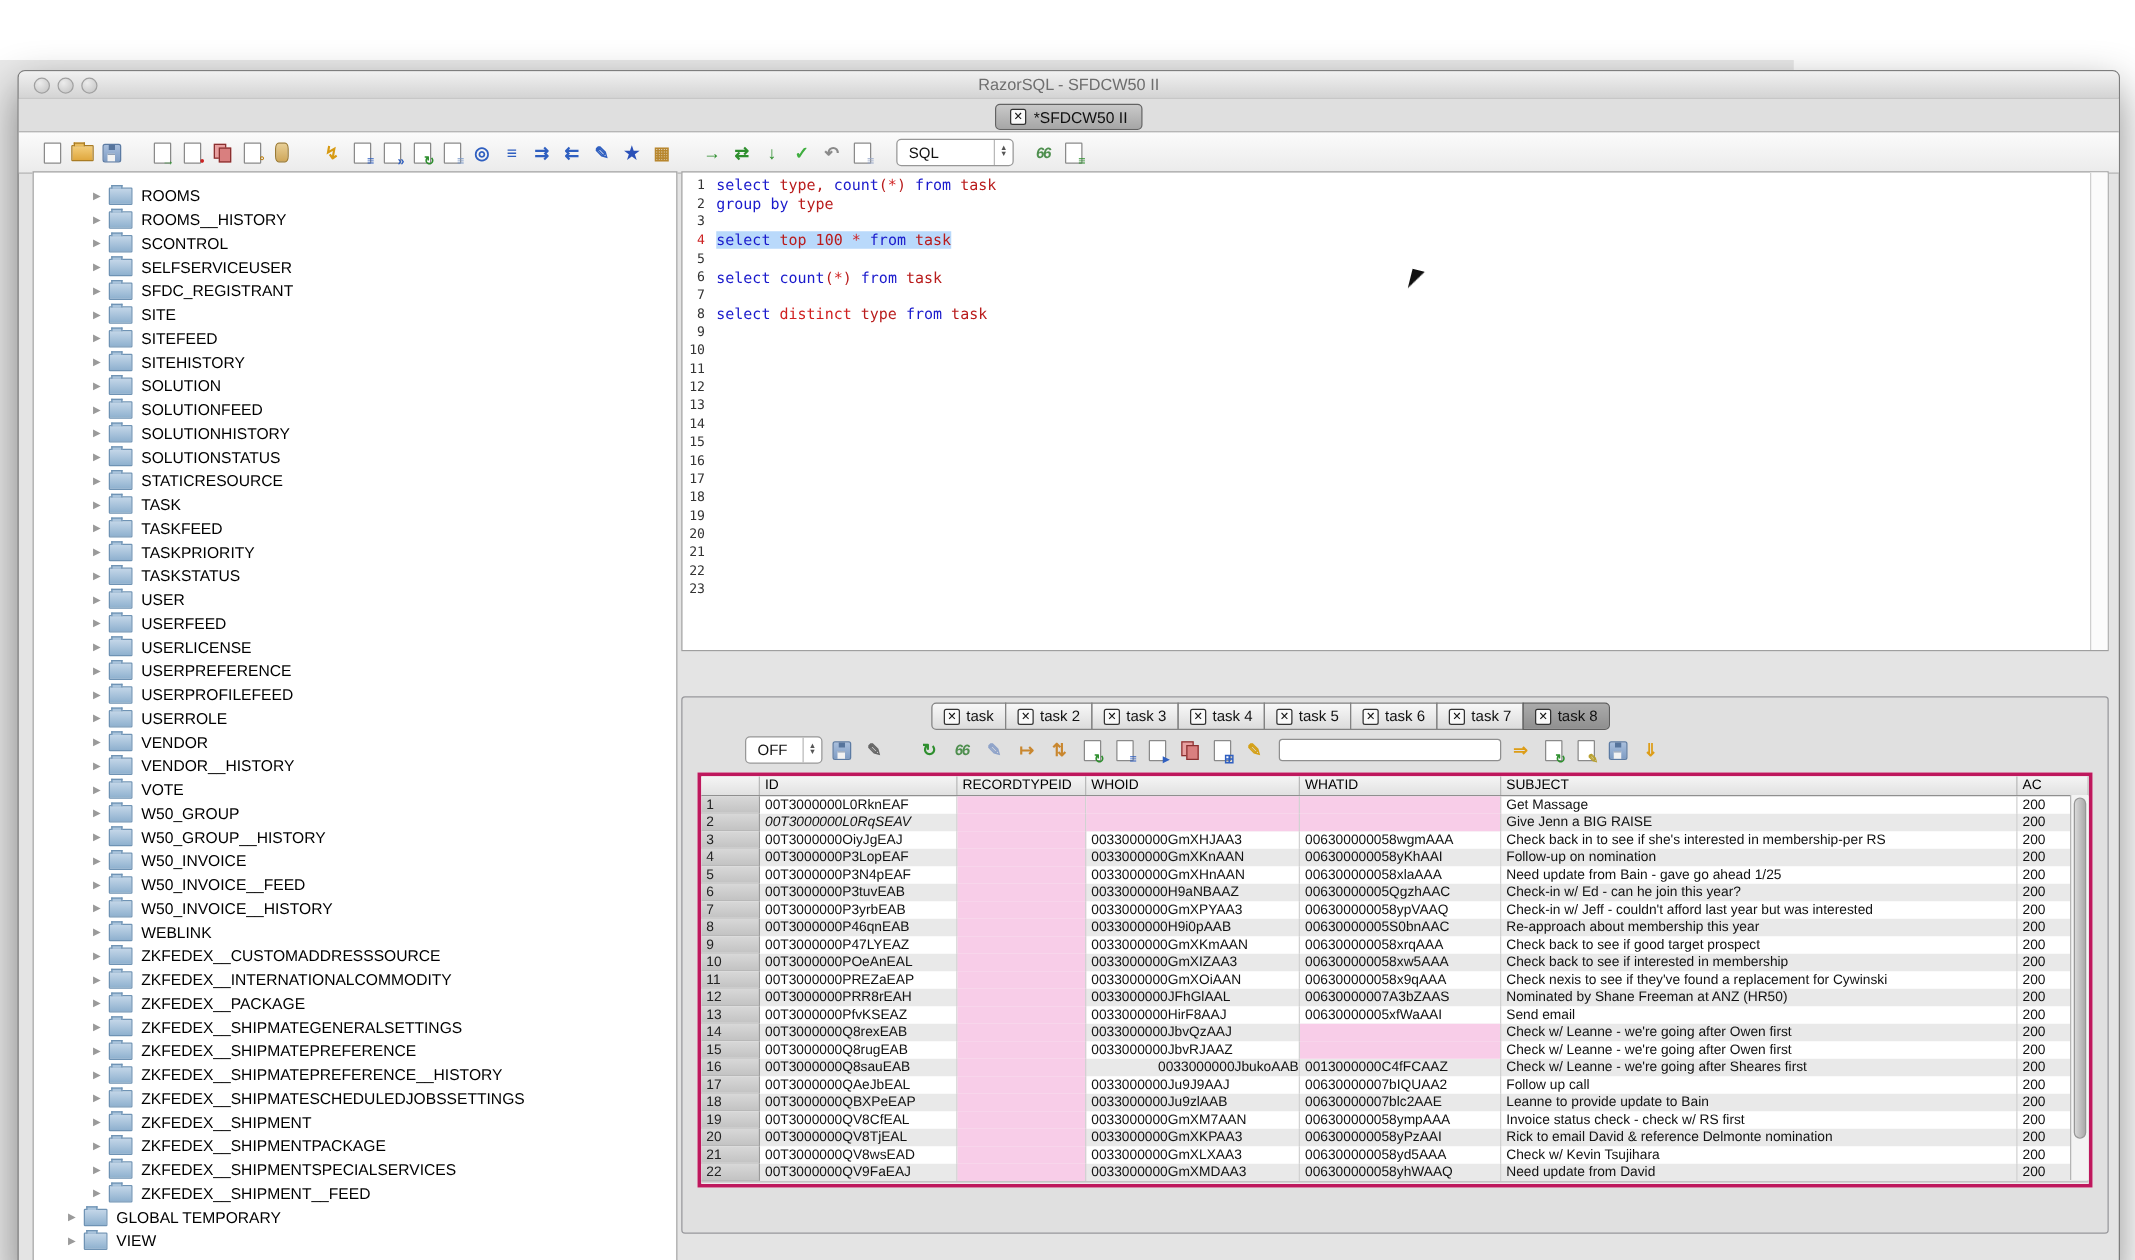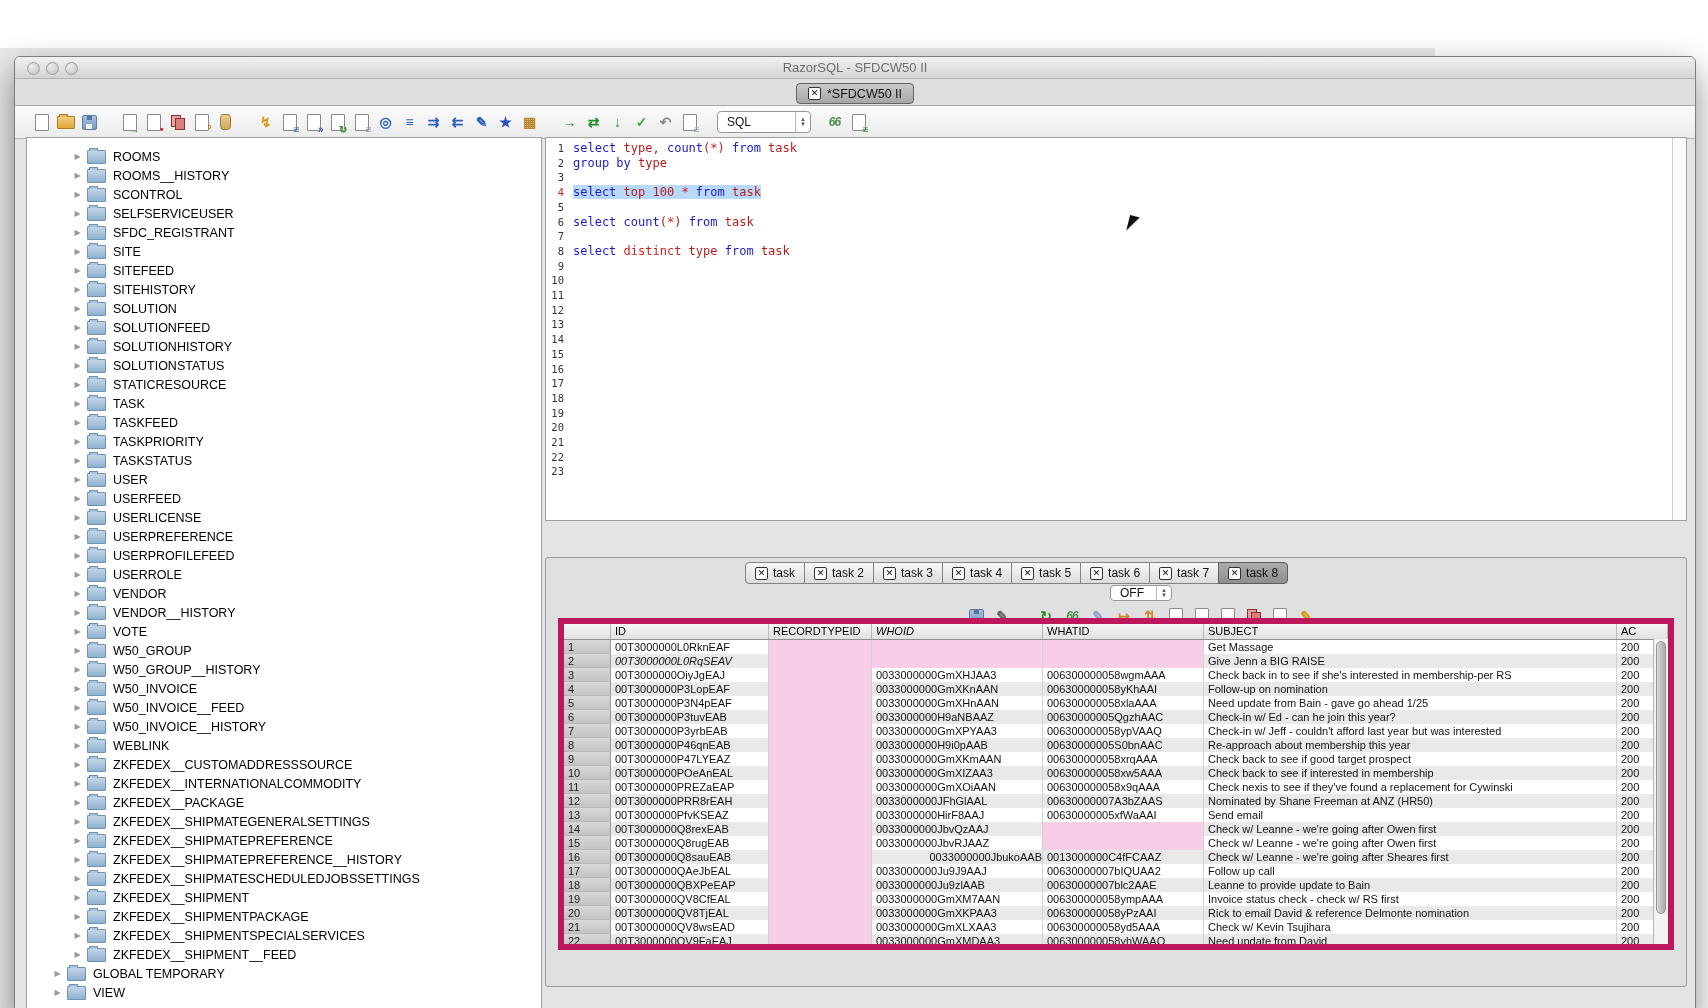--- a/index.html
+++ b/index.html
@@ -71,26 +71,26 @@
   
   #results{position:absolute;left:0;right:0;top:420px;height:430px;background:#e0e0e0;
     border:1px solid #98989c;border-radius:3px;box-sizing:border-box;}
   #res-tabs{position:absolute;left:200px;top:4px;display:flex;}
   .res-tab{height:20px;display:flex;align-items:center;gap:5px;padding:0 9px;font-size:12px;color:#111;
     background:linear-gradient(#f8f8f8,#dcdcdc);border:1px solid #838383;margin-left:-1px;}
   .res-tab:first-child{border-radius:4px 0 0 4px;}
   .res-tab:last-child{border-radius:0 4px 4px 0;}
   .res-tab.selected{background:linear-gradient(#ababab,#8f8f8f);border-color:#5d5d5d;}
   #res-toolbar{position:absolute;left:0;right:0;top:27px;height:30px;display:flex;align-items:center;
-    padding-left:50px;gap:5px;flex-direction:column;}
+    padding-left:50px;gap:5px;}
   #limit-dd{width:60px;}
   #res-search{width:168px;height:16px;border:1px solid #8f8f8f;border-radius:3px;font-size:11px;
     padding:0 4px;background:#fff;margin-left:4px;}
   #tablewrap{position:absolute;left:12px;right:12px;top:60px;bottom:36px;background:#fff;
-    border:6px solid #be185d;display:flex;flex-direction:column;overflow:hidden;box-sizing:border-box;}
+    border:3px solid #be185d;display:flex;flex-direction:column;overflow:hidden;box-sizing:border-box;}
   .trow{display:flex;flex:none;}
   .hrow{height:15px;background:linear-gradient(#f5f5f5,#e1e1e1);border-bottom:1px solid #8f8f8f;}
   .hcell{font-size:11px;color:#000;padding:1px 0 0 4px;border-right:1px solid #b9b9b9;
     white-space:nowrap;overflow:hidden;box-sizing:border-box;flex:none;}
   .drow{height:14px;}
   .drow.even{background:#e9e9e9;}
   .dcell{font-size:11px;color:#111;padding:0 0 0 4px;border-right:1px solid #d2d2d2;
     white-space:nowrap;overflow:hidden;box-sizing:border-box;flex:none;line-height:14px;}
   .gcell{background:linear-gradient(#d8d8d8,#c3c3c3);border-right:1px solid #9a9a9a;
     border-bottom:1px solid #b8b8b8;color:#222;}
@@ -581,21 +581,21 @@
                 <span class="i-floppy"></span>
               </span>
               <span class="tbi ig" style="color: rgb(221, 157, 23);">⇓</span>
             </span>
         </div>
         <div id="tablewrap">
           <div class="trow hrow" id="thead">
               <div class="hcell" style="width: 47px;"></div>
               <div class="hcell" style="width: 158px;">ID</div>
               <div class="hcell" style="width: 103px;">RECORDTYPEID</div>
-              <div class="hcell" style="width: 171px; font-style: italic;">WHOID</div>
+              <div class="hcell" style="width: 171px;">WHOID</div>
               <div class="hcell" style="width: 161px;">WHATID</div>
               <div class="hcell" style="width: 413px;">SUBJECT</div>
               <div class="hcell" style="flex: 1 1 0%;">AC</div>
             </div>
           <div id="tbody">
               <div class="trow drow">
                 <div class="dcell gcell" style="width: 47px;">1</div>
                 <div class="dcell" style="width: 158px;">00T3000000L0RknEAF</div>
                 <div class="dcell pink" style="width: 103px;"></div>
                 <div class="dcell pink" style="width: 171px;"></div>

